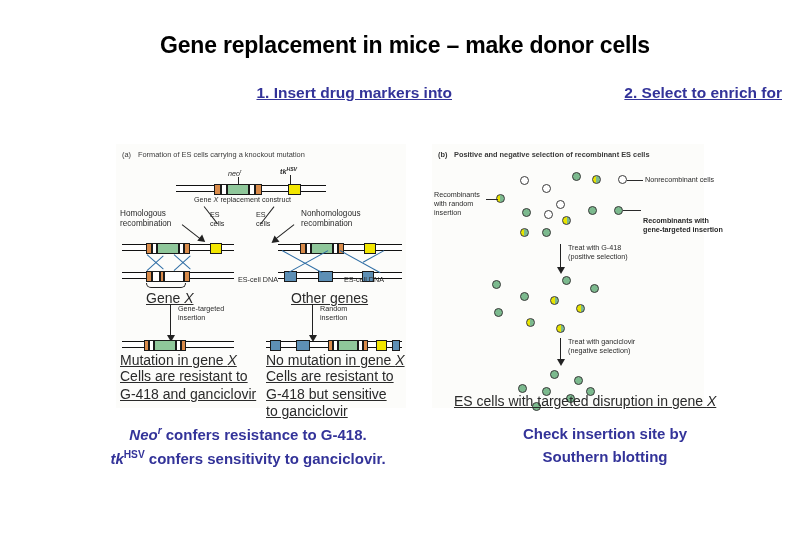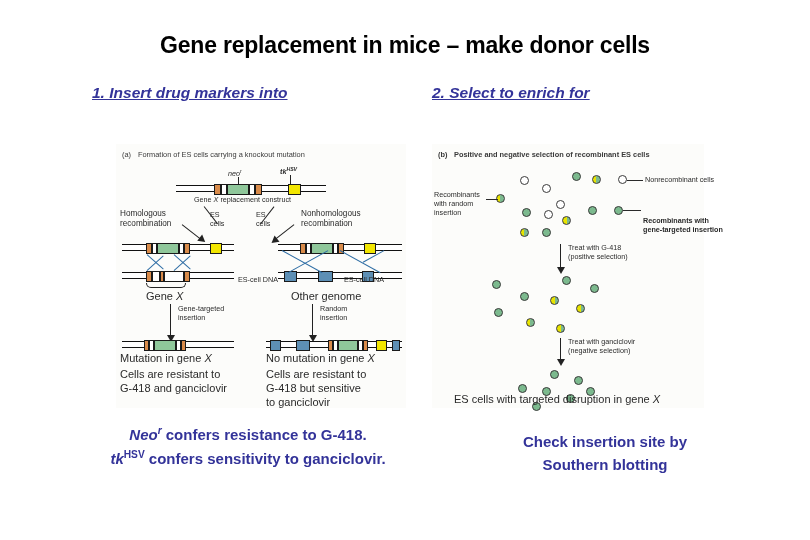--- a/index.html
+++ b/index.html
@@ -26,61 +26,60 @@
     font-weight: bold;
     color: #000000;
     letter-spacing: -0.2px;
   }
   .subtitle {
     position: absolute;
     top: 82px;
     font-size: 15.5px;
     font-weight: bold;
     color: #333399;
-    text-align: left;
+    text-align: right;
     line-height: 1.45;
-    font-style: italic;
   }
   .subtitle span { text-decoration: underline; }
   .subtitle-left  { left: 92px;  width: 360px; }
   .subtitle-right { left: 432px; width: 350px; }
 
   
   .bottom-cap {
     position: absolute;
     top: 423px;
     font-size: 15px;
     font-weight: bold;
     color: #333399;
     text-align: center;
     line-height: 1.5;
   }
   .bottom-left  { left: 50px;  width: 396px; }
-  .bottom-right { left: 450px; width: 310px; margin-top: 8px; }
+  .bottom-right { left: 450px; width: 310px; }
   .bottom-cap i { font-style: italic; }
   .bottom-cap sup { font-size: 0.68em; vertical-align: super; }
 
   
   .panel {
     position: absolute;
     background: #fcfcfa;
   }
   #panel-a { left: 116px; top: 144px; width: 290px; height: 264px; }
   #panel-b { left: 432px; top: 144px; width: 272px; height: 264px; }
 
   .fig-label {
     position: absolute;
     font-family: "Liberation Sans", sans-serif;
     color: #2a2a2a;
     white-space: nowrap;
     line-height: 1.25;
   }
   .fig-head { font-size: 7.4px; color: #3a3a3a; }
   .t7  { font-size: 7.2px; }
-  .t75 { font-size: 11px; }
+  .t75 { font-size: 14px; text-decoration: underline; }
   .t8  { font-size: 8.2px; }
   .bold { font-weight: bold; }
   .ital { font-style: italic; }
   .fig-label sup { font-size: 0.72em; vertical-align: super; }
 
   
   .dna {
     position: absolute;
     height: 7px;
     border-top: 1.6px solid #111;
@@ -255,21 +254,21 @@
       <div class="gbox c-blue" style="left:40px; width:15px;"></div>
       <div class="gbox c-blue" style="left:84px; width:12px;"></div>
     </div>
 
     <div class="xline" style="left:166px; top:106px; width:46px; transform:rotate(29deg);"></div>
     <div class="xline" style="left:224px; top:106px; width:46px; transform:rotate(29deg);"></div>
     <div class="xline" style="left:212px; top:106px; width:46px; transform:rotate(151deg);"></div>
     <div class="xline" style="left:268px; top:106px; width:24px; transform:rotate(151deg);"></div>
 
     <div class="fig-label t7" style="left:228px; top:131px;">ES-cell DNA</div>
-    <div class="fig-label t75" style="left:175px; top:146px;">Other genome</div>
+    <div class="fig-label t75" style="left:175px; top:146px;">Other genes</div>
 
     <div class="arrow-v" style="left:54px; top:160px; height:32px;"></div>
     <div class="fig-label t7" style="left:62px; top:160px;">
       <span>Gene-targeted</span><br><span>insertion</span>
     </div>
     <div class="arrow-v" style="left:196px; top:160px; height:32px;"></div>
     <div class="fig-label t7" style="left:204px; top:160px;">
       <span>Random</span><br><span>insertion</span>
     </div>
 

